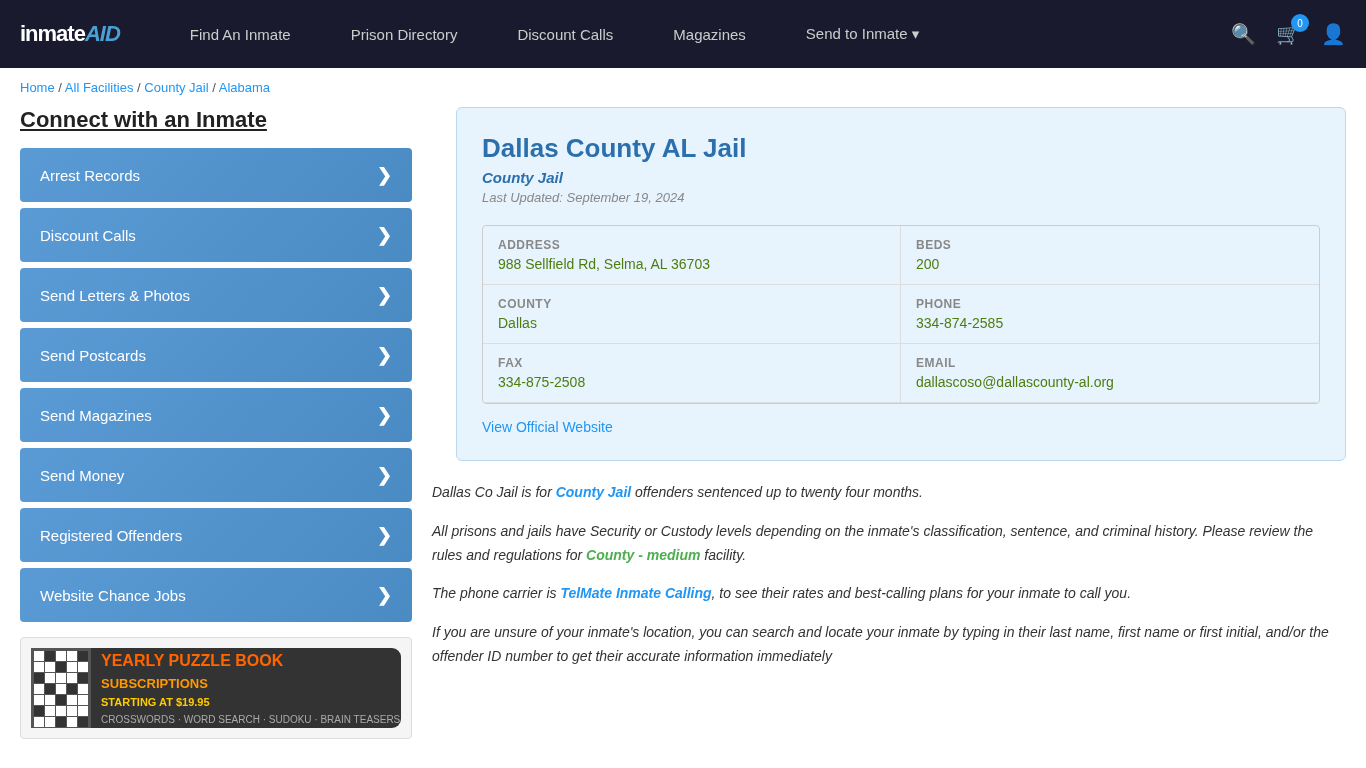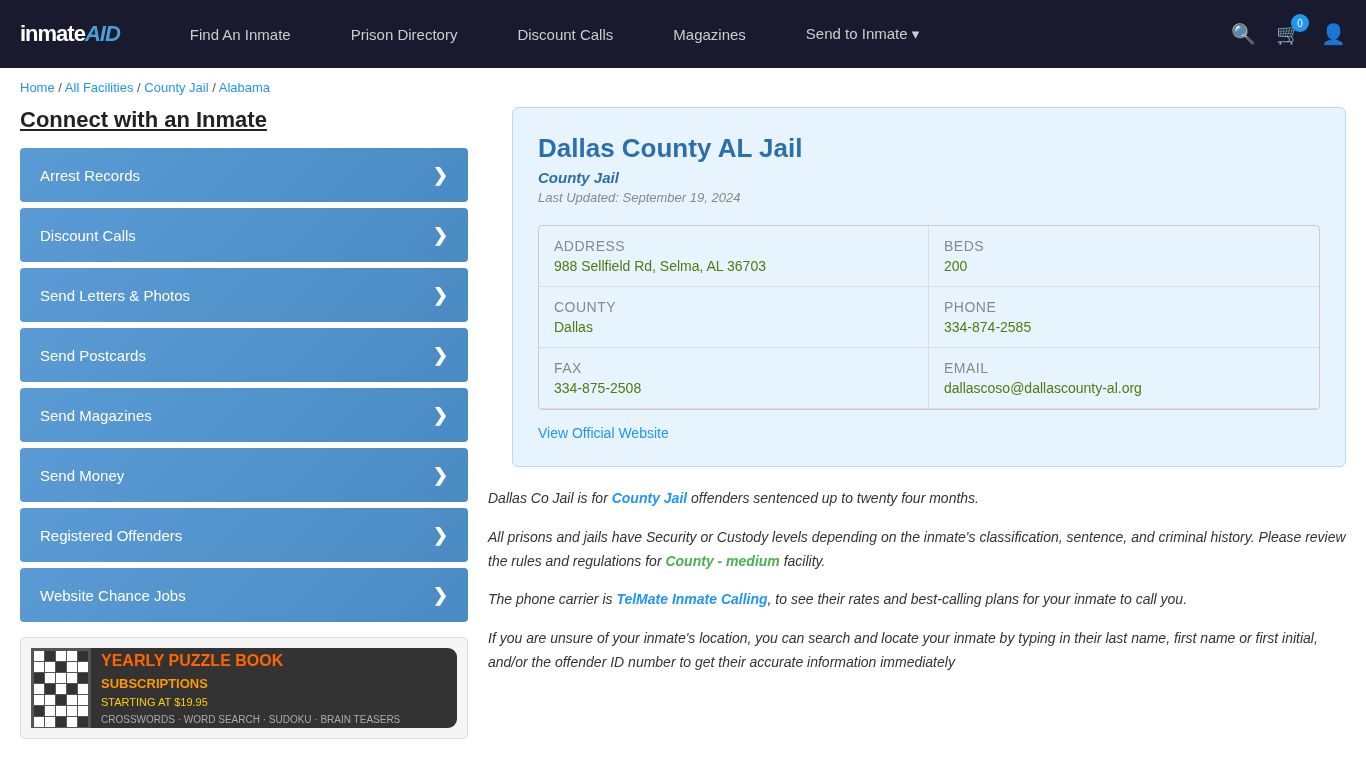--- a/index.html
+++ b/index.html
@@ -19,41 +19,41 @@
 
     
     .breadcrumb { padding: 12px 20px; font-size: 13px; }
     .breadcrumb a { color: #2196f3; text-decoration: none; }
     .breadcrumb span { color: #555; }
 
     
     .main-container { display: flex; padding: 0 20px 20px 20px; gap: 20px; }
 
     
-    .sidebar { width: 448px; flex-shrink: 0; }
+    .sidebar { width: 392px; flex-shrink: 0; }
     .sidebar-title { font-size: 22px; font-weight: bold; text-decoration: underline; margin-bottom: 15px; color: #222; }
     .sidebar-btn { background: linear-gradient(135deg, #5b9bd5, #4a8bc4); color: white; border: none; width: 100%; padding: 16px 20px; margin-bottom: 6px; border-radius: 4px; cursor: pointer; display: flex; align-items: center; justify-content: space-between; font-size: 15px; text-align: left; }
     .sidebar-arrow { font-size: 18px; font-weight: bold; }
     .sidebar-ad { margin-top: 15px; background: #f5f5f5; border: 1px solid #ddd; padding: 10px; border-radius: 4px; text-align: center; min-height: 100px; }
     .ad-inner { background: #333; color: white; border-radius: 9px; font-size: 11px; line-height: 1.6; }
     .ad-title { font-size: 16px; font-weight: bold; color: #ff6600; }
     .ad-title2 { font-size: 13px; font-weight: bold; color: #ff9900; }
-    .ad-price { color: #ffcc00; font-weight: normal; }
+    .ad-price { color: #ffcc00; font-weight: bold; }
     .ad-sub { color: #aaa; font-size: 10px; }
 
     
     .content { flex: 1; }
     .facility-header { background: #e8f4fd; border: 1px solid #b8d9f0; border-radius: 6px; padding: 25px; margin-bottom: 20px; margin-left: 24px; }
     .facility-name { font-size: 26px; font-weight: bold; color: #2c6fad; margin-bottom: 5px; }
     .facility-type { font-size: 15px; font-style: italic; color: #2c6fad; font-weight: 600; margin-bottom: 4px; }
     .facility-updated { font-size: 13px; color: #888; font-style: italic; margin-bottom: 20px; }
     .info-grid { display: grid; grid-template-columns: 1fr 1fr; gap: 0; border: 1px solid #ccc; border-radius: 4px; overflow: hidden; }
     .info-cell { padding: 12px 15px; border-bottom: 1px solid #ddd; }
     .info-cell:nth-child(odd) { border-right: 1px solid #ddd; }
-    .info-label { font-size: 14px; font-weight: normal; color: #888; text-transform: uppercase; letter-spacing: 0.5px; margin-bottom: 4px; }
+    .info-label { font-size: 12px; font-weight: bold; color: #888; text-transform: uppercase; letter-spacing: 0.5px; margin-bottom: 4px; }
     .info-value { font-size: 14px; color: #4d7c0f; }
     .view-website { color: #2196f3; text-decoration: none; font-size: 14px; display: inline-block; margin-top: 15px; }
 
     
     .description { font-size: 14px; line-height: 1.7; }
     .description p { margin-bottom: 15px; font-style: italic; color: #333; }
     .highlight-link { color: #2196f3; font-weight: bold; text-decoration: none; }
   </style>
 </head>
 <body>

